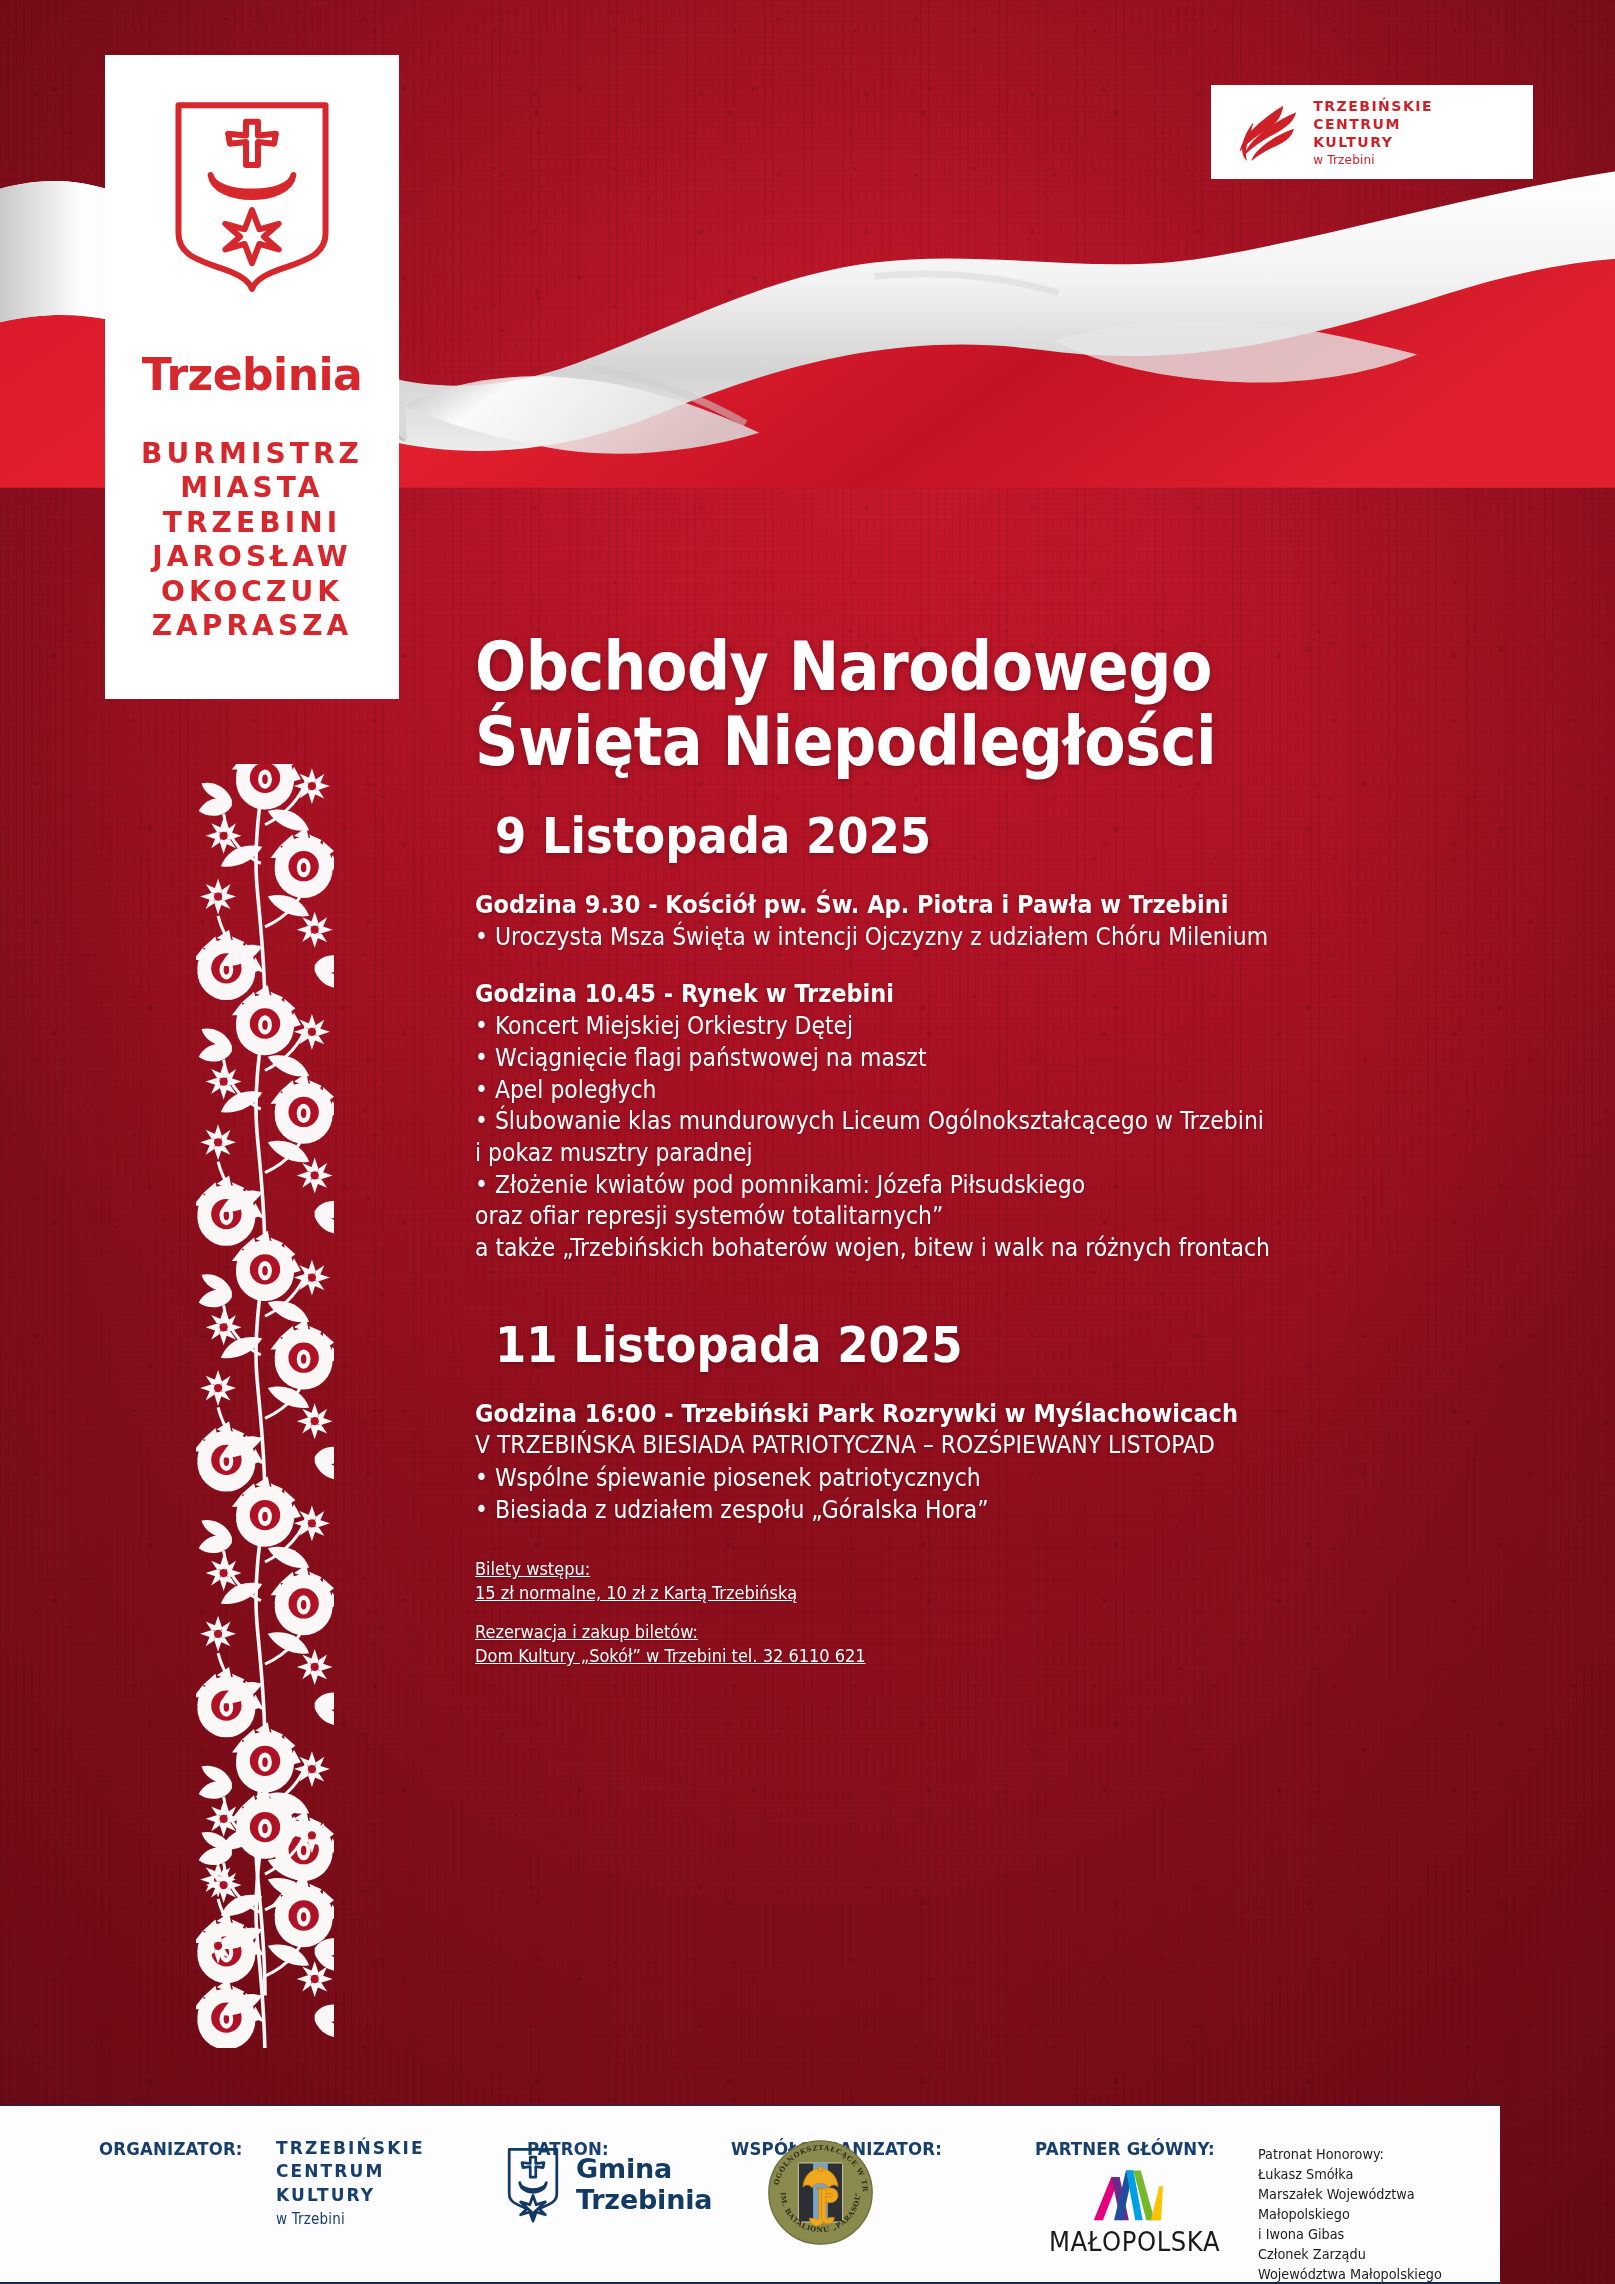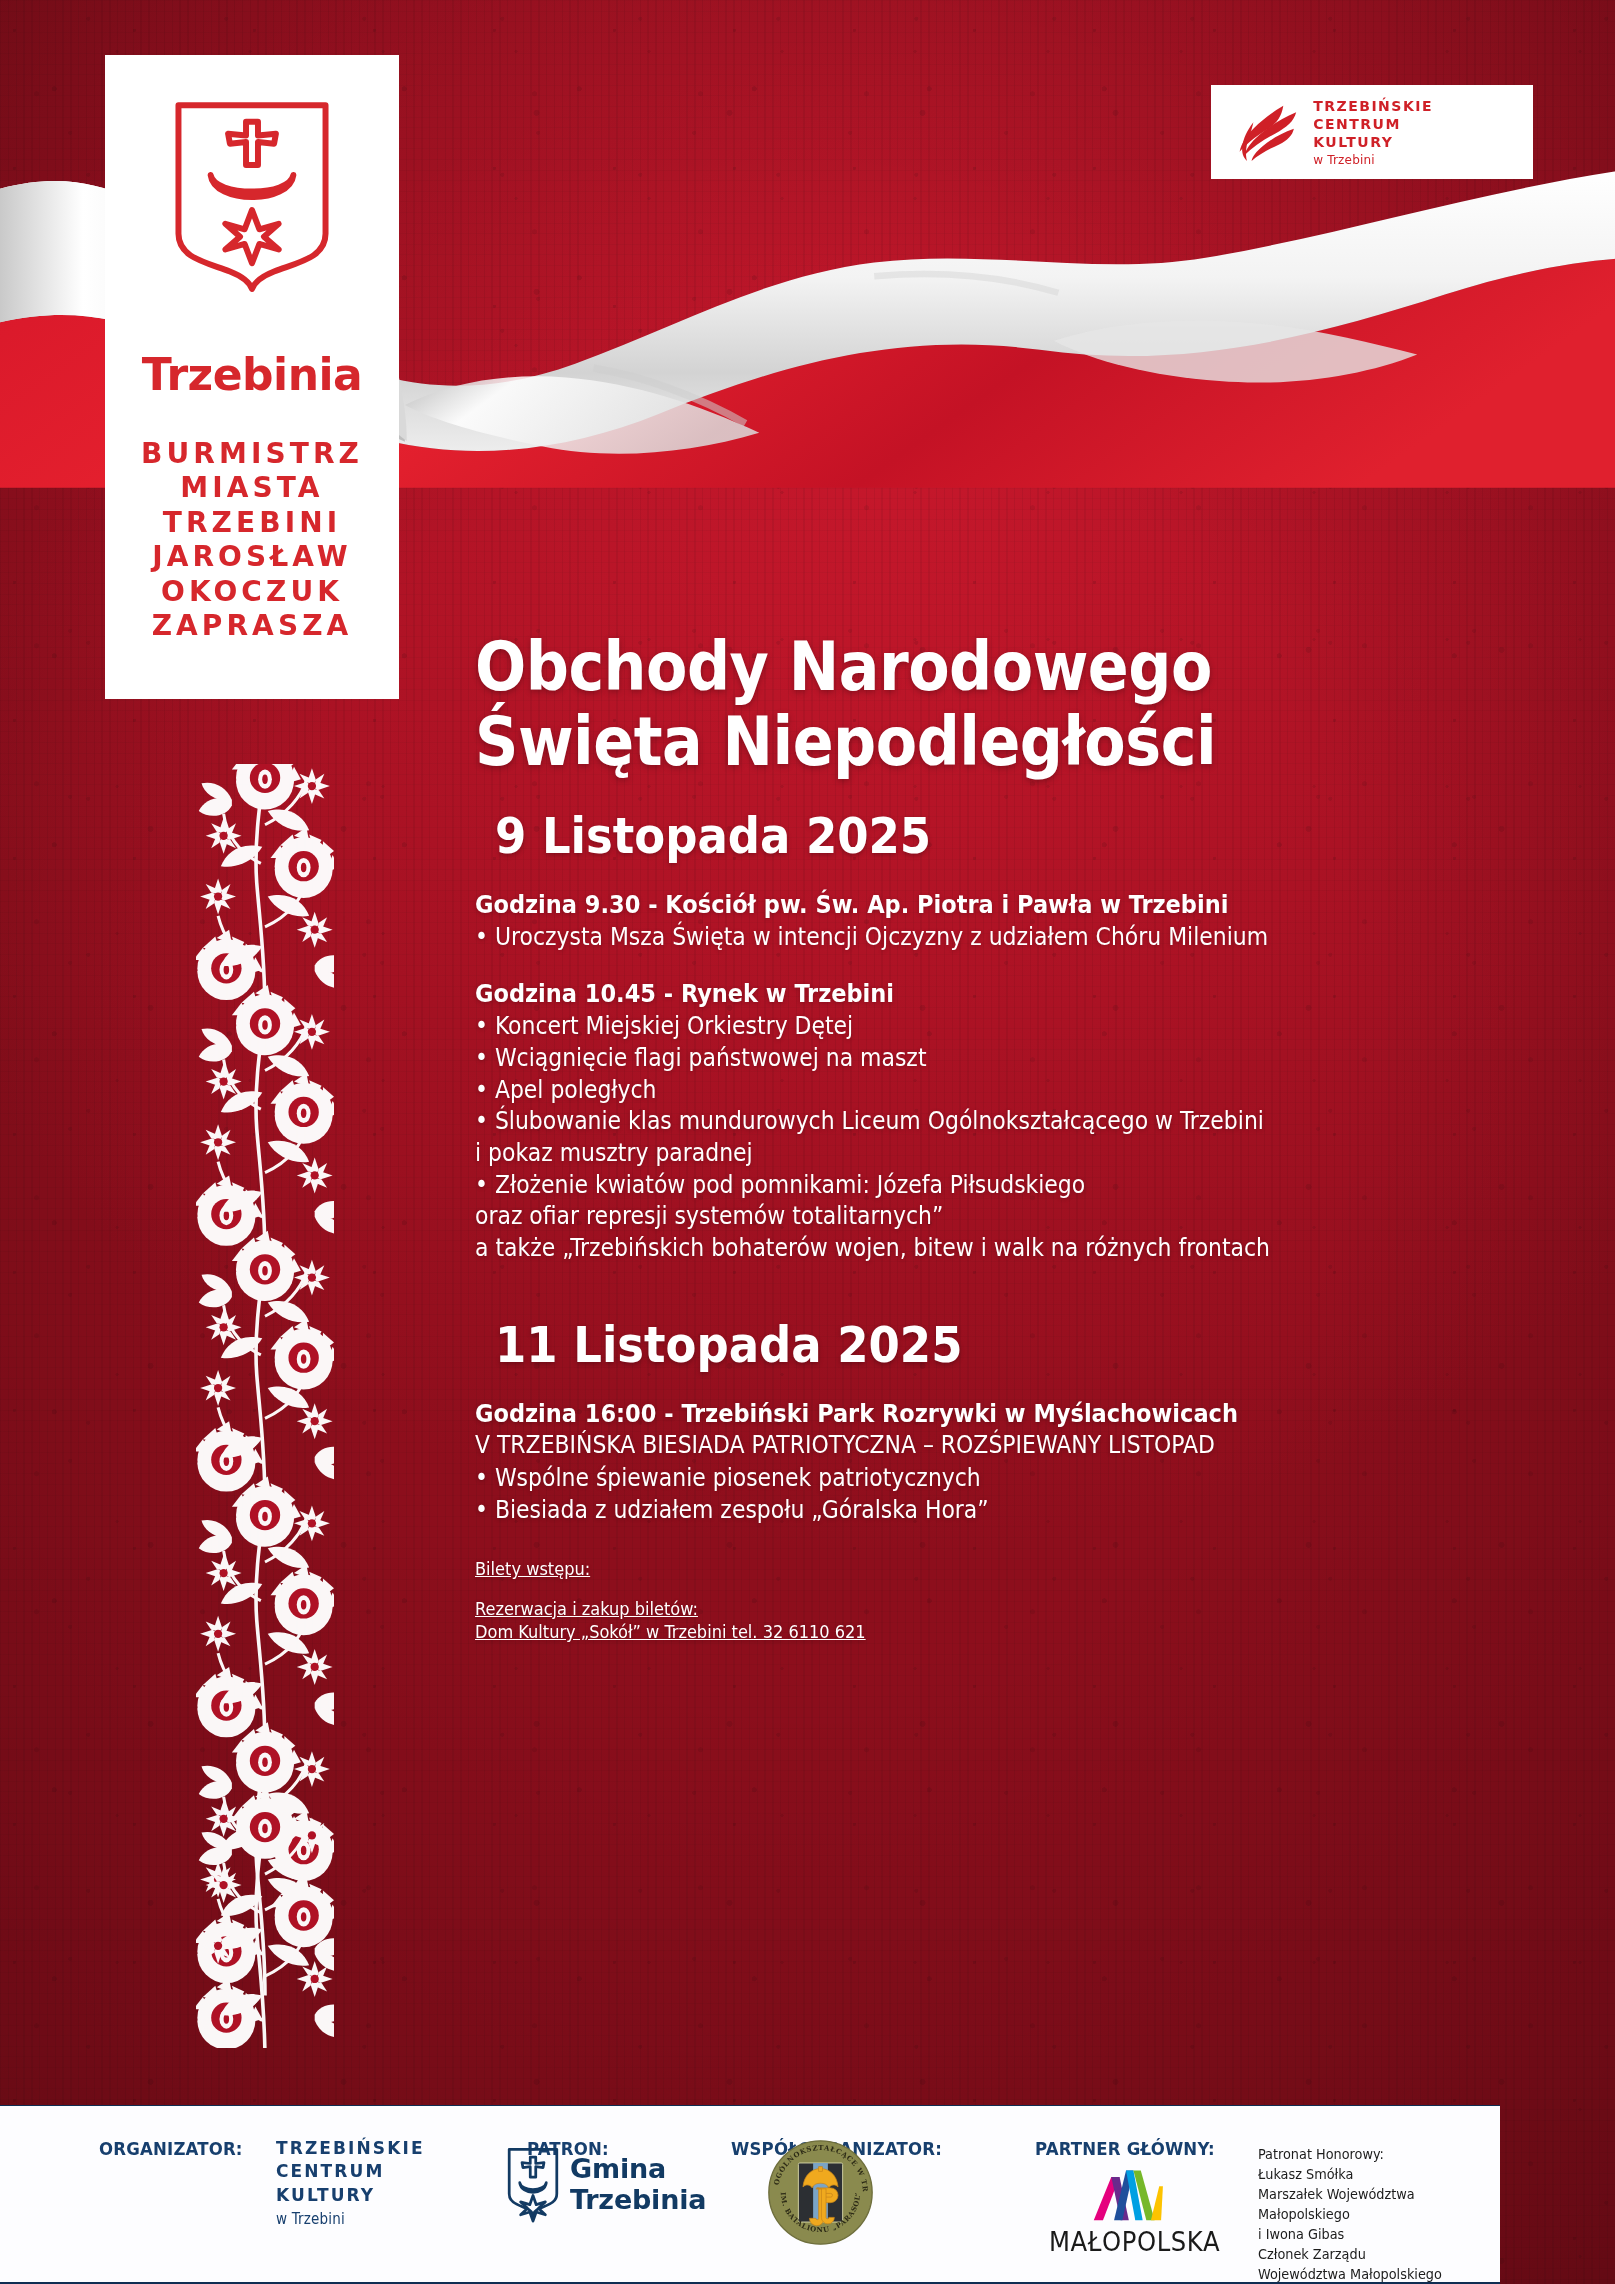--- a/index.html
+++ b/index.html
@@ -165,21 +165,21 @@
     font-weight:700;font-size:18.4px;letter-spacing:0.2px;
   }
   .tck-foot{position:absolute;left:276px;top:31px;color:#173f6e;}
   .tck-foot .a,.tck-foot .b,.tck-foot .c{
     font-family:"DejaVu Sans",sans-serif;font-weight:700;
     font-size:17px;letter-spacing:2.1px;line-height:1.38;
   }
   .tck-foot .d{font-family:"DejaVu Sans Condensed","DejaVu Sans",sans-serif;
     font-weight:400;font-size:15px;letter-spacing:0.2px;margin-top:2.3px;}
 
-  .gmina{position:absolute;left:506px;top:40px;display:flex;align-items:center;gap:10px;}
+  .gmina{position:absolute;left:506px;top:40px;display:flex;align-items:center;gap:16px;}
   .gmina-txt{color:#123a63;font-family:"DejaVu Sans",sans-serif;font-weight:700;
     font-size:27px;line-height:1.14;letter-spacing:-0.2px;}
 
   .seal{position:absolute;left:767px;top:33px;}
   .malo{position:absolute;left:1049px;top:32px;text-align:center;width:166px;}
   .malo-name{
     margin-top:1.8px;color:#1a1a1a;
     font-family:"DejaVu Sans Condensed","DejaVu Sans",sans-serif;
     font-weight:400;font-size:27px;letter-spacing:0.6px;text-align:center;
   }
@@ -405,20 +405,21 @@
     <div class="evhead">Godzina 16:00 - Trzebiński Park Rozrywki w Myślachowicach</div>
     <div class="evsub">V TRZEBIŃSKA BIESIADA PATRIOTYCZNA – ROZŚPIEWANY LISTOPAD</div>
     <div class="bullets">
       <div class="li">• Wspólne śpiewanie piosenek patriotycznych</div>
       <div class="li">• Biesiada z udziałem zespołu „Góralska Hora”</div>
     </div>
 
     <div class="gap-m"></div>
     <div class="infoblk">
       <div class="row">Bilety wstępu:</div>
+      <div class="row">15 zł normalne, 10 zł z Kartą Trzebińską</div>
       <div class="gap-s"></div>
       <div class="row">Rezerwacja i zakup biletów:</div>
       <div class="row">Dom Kultury „Sokół” w Trzebini tel. 32 6110 621</div>
     </div>
   </div>
 
   <div class="footer">
 
     <div class="flabel" style="left:99px;top:32px;">ORGANIZATOR:</div>
 

